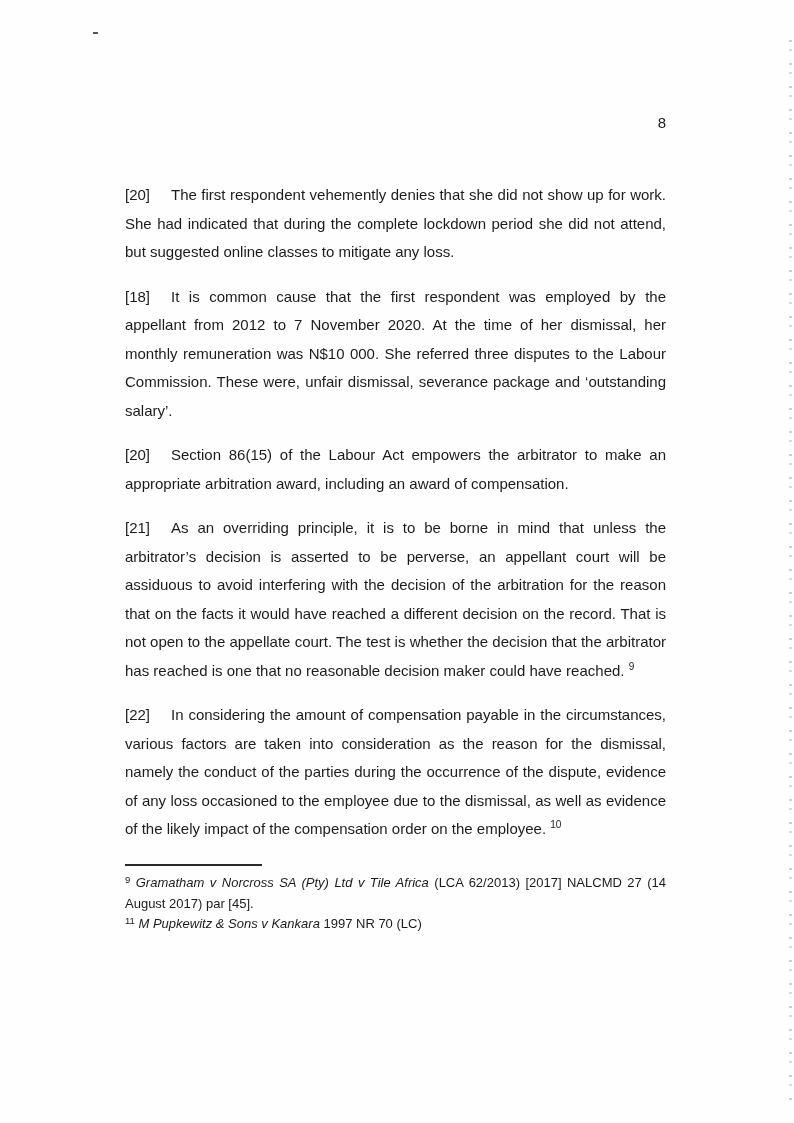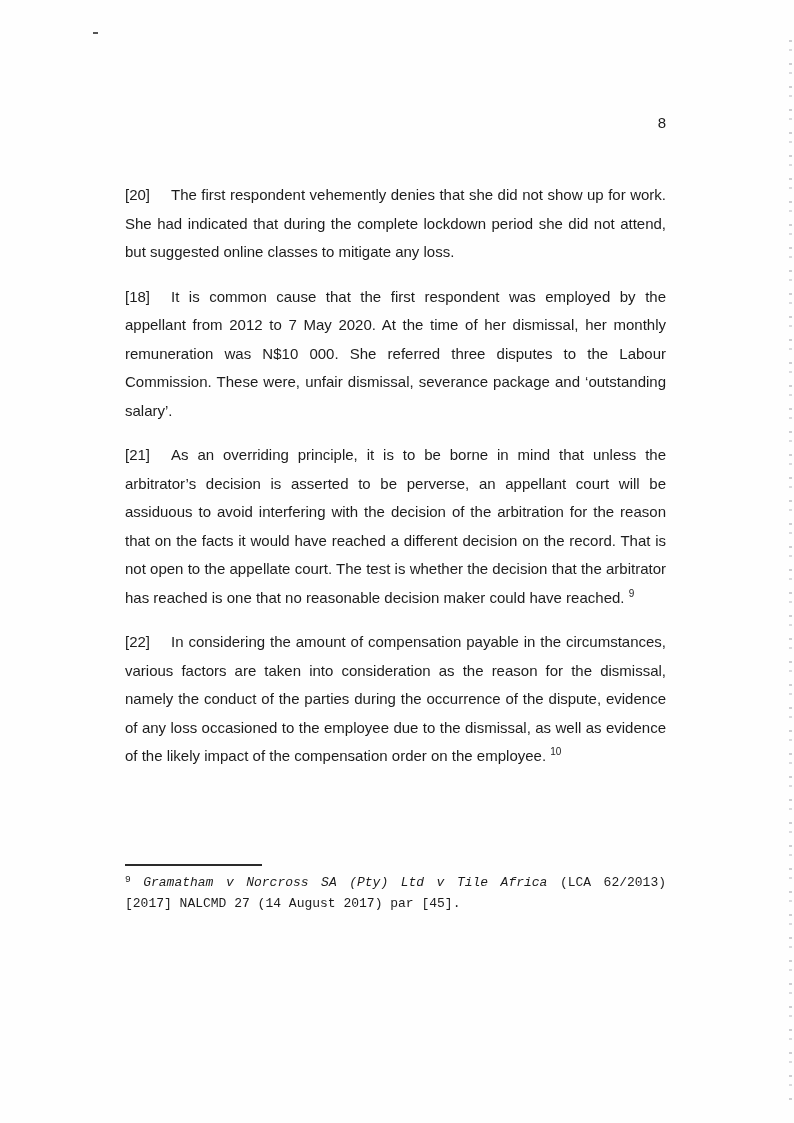--- a/index.html
+++ b/index.html
@@ -88,42 +88,43 @@
     width: 137px;
     height: 2px;
     background: #2a2a2a;
     margin-bottom: 7px;
   }
   .fn {
     font-size: 13px;
     line-height: 20.5px;
     text-align: justify;
     margin: 0;
-    font-family: Liberation Mono, monospace;
   }
   .fn sup {
     font-size: 9.5px;
     line-height: 0;
     vertical-align: baseline;
     position: relative;
     top: -4px;
   }
 </style>
 </head>
 <body>
 
 <div class="page">
   <div class="scan-mark"></div>
   <div class="edge-artifacts"></div>
   <div class="page-number">8</div>
   <div class="content" id="paragraphs">
       <p class="para"><span class="pnum">[20]</span><span>The first respondent vehemently denies that she did not show up for work. She had indicated that during the complete lockdown period she did not attend, but suggested online classes to mitigate any loss.</span></p>
-      <p class="para"><span class="pnum">[18]</span><span>It is common cause that the first respondent was employed by the appellant from 2012 to 7 May 2020. At the time of her dismissal, her monthly remuneration was N$10 000. She referred three disputes to the Labour Commission. These were, unfair dismissal, severance package and ‘outstanding salary’.</span></p>
+      <p class="para"><span class="pnum">[18]</span><span>It is common cause that the first respondent was employed by the appellant from 2012 to 7 November 2020. At the time of her dismissal, her monthly remuneration was N$10 000. She referred three disputes to the Labour Commission. These were, unfair dismissal, severance package and ‘outstanding salary’.</span></p>
+      <p class="para"><span class="pnum">[20]</span><span>Section 86(15) of the Labour Act empowers the arbitrator to make an appropriate arbitration award, including an award of compensation.</span></p>
       <p class="para"><span class="pnum">[21]</span><span>As an overriding principle, it is to be borne in mind that unless the arbitrator’s decision is asserted to be perverse, an appellant court will be assiduous to avoid interfering with the decision of the arbitration for the reason that on the facts it would have reached a different decision on the record.  That is not open to the appellate court.  The test is whether the decision that the arbitrator has reached is one that no reasonable decision maker could have reached. </span><sup>9</sup></p>
       <p class="para"><span class="pnum">[22]</span><span>In considering the amount of compensation payable in the circumstances, various factors are taken into consideration as the reason for the dismissal, namely the conduct of the parties during the occurrence of the dispute, evidence of any loss occasioned to the employee due to the dismissal, as well as evidence of the likely impact of the compensation order on the employee. </span><sup>10</sup></p>
     </div>
   <div class="footnotes">
     <div class="fn-rule"></div>
     <div id="footnotes-list">
         <p class="fn"><sup>9</sup> <span class="italic">Gramatham v Norcross SA (Pty) Ltd v Tile Africa</span><span> (LCA 62/2013) [2017] NALCMD 27 (14 August 2017) par [45].</span></p>
+        <p class="fn"><sup>11</sup> <span class="italic">M Pupkewitz &amp; Sons v Kankara</span><span> 1997 NR 70 (LC)</span></p>
       </div>
   </div>
 </div>
 
 </body></html>

